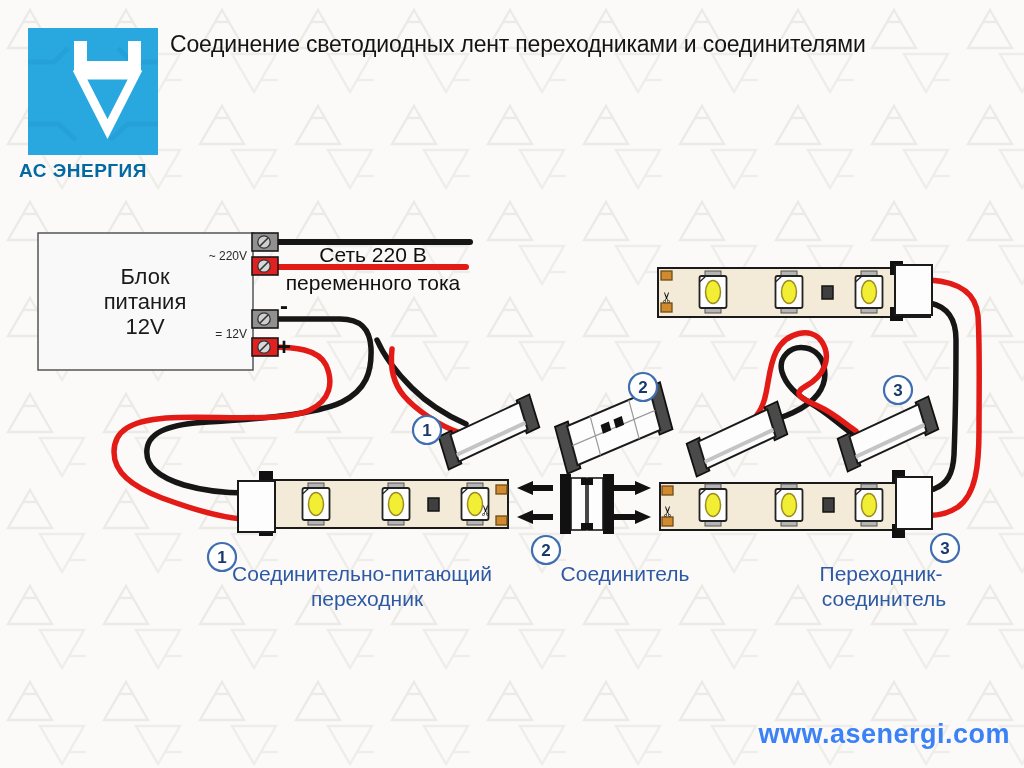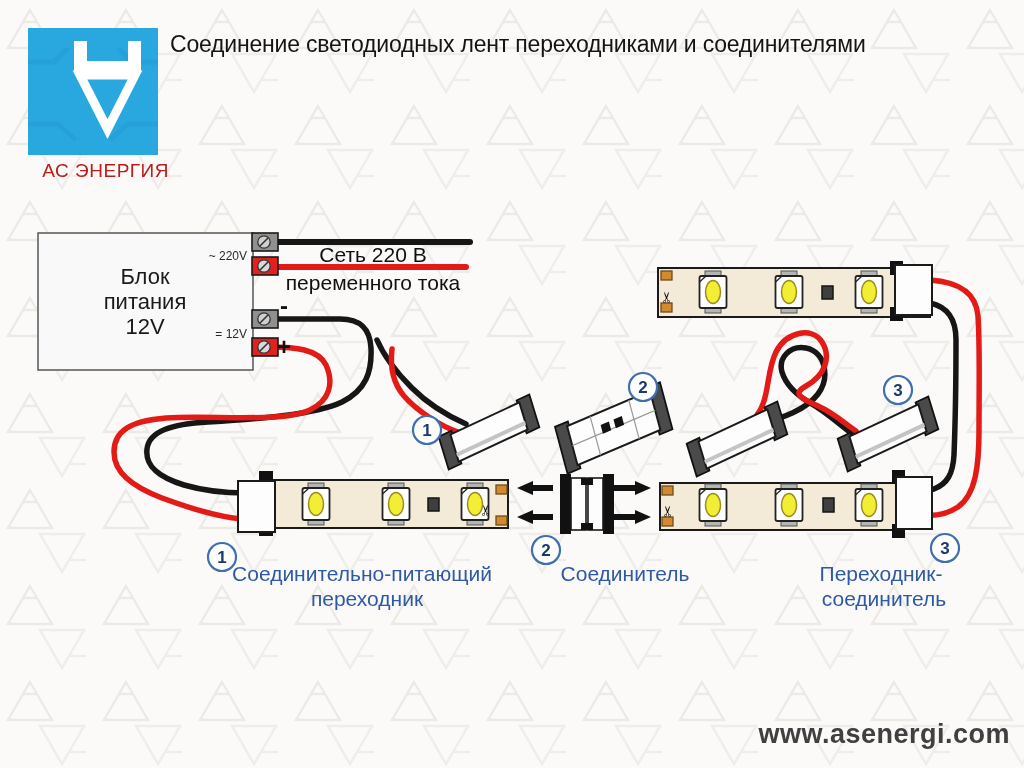--- a/index.html
+++ b/index.html
@@ -10,26 +10,26 @@
   }
   .wm{position:absolute;left:0;top:0;z-index:0;}
   .diagram{position:absolute;left:0;top:0;z-index:2;}
   .title{
     position:absolute;left:170px;top:31px;width:854px;z-index:3;
     font-size:23px;color:#141414;letter-spacing:-0.2px;
   }
   .logo-wrap{position:absolute;left:28px;top:28px;width:150px;z-index:3;}
   .logo-box{width:130px;height:127px;background:#29a8e0;position:relative;}
   .brand{
-    width:150px;margin-left:-9px;text-align:right;margin-top:5px;
-    font-size:19px;font-weight:normal;color:#b91c1c;letter-spacing:0.5px;white-space:nowrap;
+    width:150px;margin-left:-9px;text-align:left;margin-top:5px;
+    font-size:19px;font-weight:bold;color:#0369a1;letter-spacing:0.5px;white-space:nowrap;
   }
   .website{
     position:absolute;right:14px;bottom:18px;z-index:3;
-    font-size:27px;font-weight:bold;color:#404040;letter-spacing:0.5px;
+    font-size:27px;font-weight:bold;color:#3b82f6;letter-spacing:0.5px;
   }
   svg text{font-family:"Liberation Sans",sans-serif;}
   .psu-name{font-size:22px;fill:#1a1a1a;}
   .term-label{font-size:12px;fill:#2a2a2a;}
   .pol{font-size:24px;font-weight:bold;fill:#111;}
   .mains-label{font-size:21px;fill:#101010;}
   .callout-num{font-size:17px;font-weight:bold;fill:#1a3a6b;}
   .blue-label{font-size:21px;fill:#2e5aa4;}
   .cutmark{font-family:"DejaVu Sans",sans-serif;font-size:15px;fill:#111;}
 </style>

